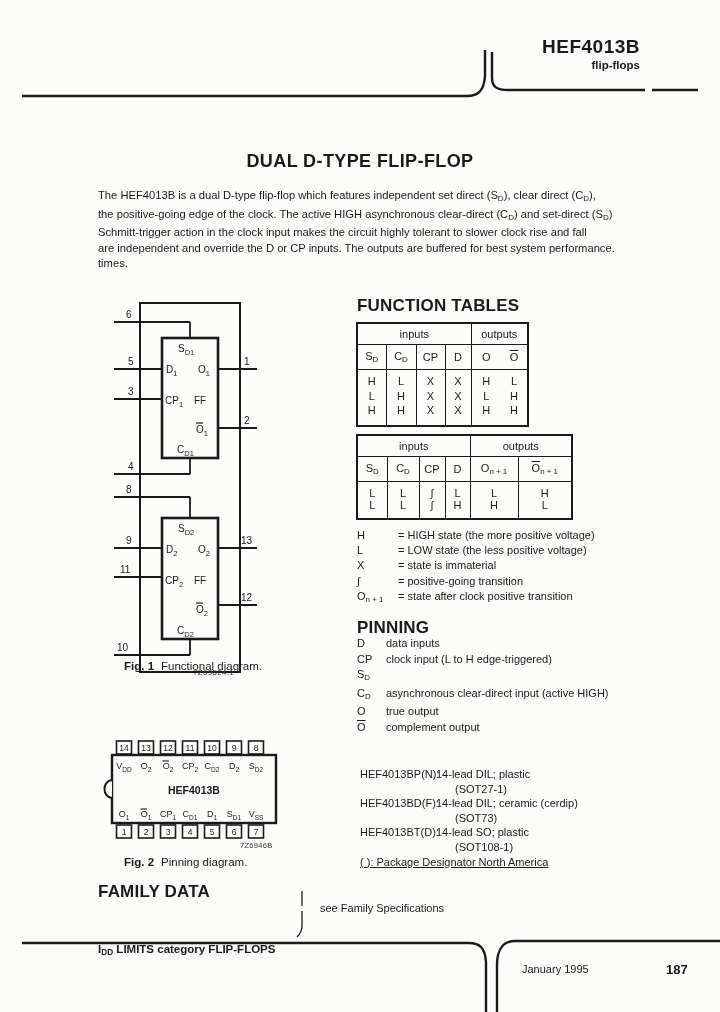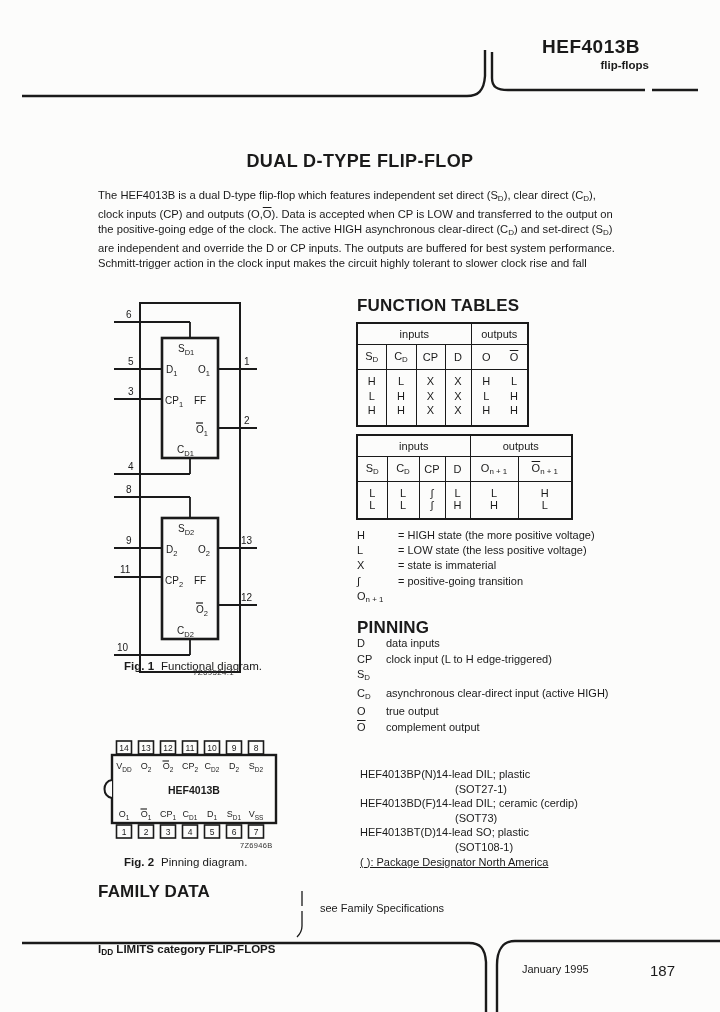--- a/index.html
+++ b/index.html
@@ -4,23 +4,23 @@
 <style>
   html,body{margin:0;padding:0;background:#e9e9e7;}
   .page{position:relative;width:720px;height:1012px;background:#fcfcfb;
         font-family:"Liberation Sans",sans-serif;color:#1a1a1a;overflow:hidden;
         outline:1px solid #d8d8d5;margin:0 auto;}
   .abs{position:absolute;}
   .svg-overlay{position:absolute;left:0;top:0;pointer-events:none;}
 
   
   .part-no{top:36px;right:80px;font-size:19px;font-weight:bold;letter-spacing:.5px;}
-  .part-cat{top:59px;right:71px;font-size:11.5px;font-weight:bold;}
+  .part-cat{top:59px;right:80px;font-size:11.5px;font-weight:bold;}
   .footer-date{left:522px;top:963px;font-size:11px;}
-  .footer-page{left:650px;top:962px;font-size:15px;font-weight:400;}
+  .footer-page{left:666px;top:962px;font-size:13px;font-weight:700;}
 
   
   .doc-title{left:0;top:151px;width:720px;text-align:center;font-size:18px;
              font-weight:bold;letter-spacing:.4px;}
   .intro{left:98px;top:188px;width:534px;font-size:11.2px;line-height:15.5px;}
   .sb{font-size:.72em;vertical-align:-.25em;}
   .ov{text-decoration:overline;}
 
   
   .sec-h{font-size:17px;font-weight:bold;letter-spacing:.2px;}
@@ -202,24 +202,24 @@
     <path d="M302 891 V906 M302 911 V926 C302 931 300 934 297 937" stroke="#1a1a1a" stroke-width="1.3" fill="none"></path>
   </svg>
 
   <div class="abs part-no">HEF4013B</div>
   <div class="abs part-cat">flip-flops</div>
 
   <div class="abs doc-title">DUAL D-TYPE FLIP-FLOP</div>
 
   <div class="abs intro">
     <div><span>The HEF4013B is a dual D-type flip-flop which features independent set direct (S</span><span class="sb">D</span><span>), clear direct (C</span><span class="sb">D</span><span>),</span></div>
-    <div><span>clock inputs (CP) and outputs (O,</span><span class="ov">O</span><span>). Data is accepted when CP is LOW and transferred to the output on</span></div>
     <div><span>the positive-going edge of the clock. The active HIGH asynchronous clear-direct (C</span><span class="sb">D</span><span>) and set-direct (S</span><span class="sb">D</span><span>)</span></div>
+    <div><span>Schmitt-trigger action in the clock input makes the circuit highly tolerant to slower clock rise and fall</span></div>
     <div><span>are independent and override the D or CP inputs. The outputs are buffered for best system performance.</span></div>
-    <div><span>Schmitt-trigger action in the clock input makes the circuit highly tolerant to slower clock rise and fall</span></div>
+    <div><span>times.</span></div>
   </div>
 
   <div class="abs sec-h ftables-h">FUNCTION TABLES</div>
 
   <table id="t1" class="ft" style="left:356px;top:322px;width:171px;">
     <colgroup>
         <col style="width:29px">
         <col style="width:30px">
         <col style="width:29px">
         <col style="width:26px">
@@ -323,20 +323,21 @@
     <div class="leg-row">
         <span class="leg-term">X</span>
         <span>= state is immaterial</span>
       </div>
     <div class="leg-row">
         <span class="leg-term">∫</span>
         <span>= positive-going transition</span>
       </div>
     <div class="leg-row">
         <span class="leg-term"><span>O</span><span class="sb">n + 1</span></span>
+        <span>= state after clock positive transition</span>
       </div>
   </div>
 
   <div class="abs sec-h pinning-h">PINNING</div>
   <div class="abs pin-list">
     <div class="pin-row">
         <span class="pin-term">D</span>
         <span>data inputs</span>
       </div>
     <div class="pin-row">

